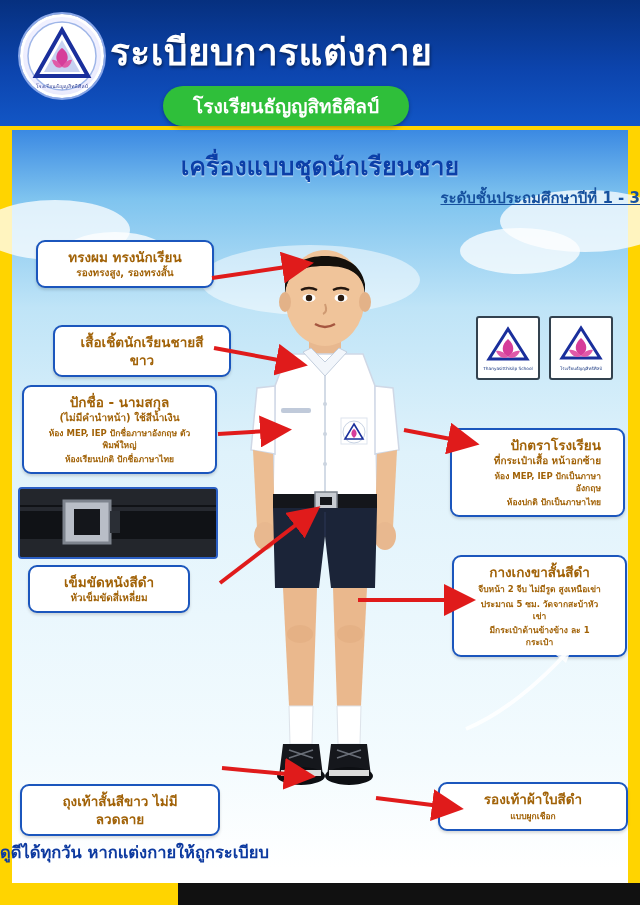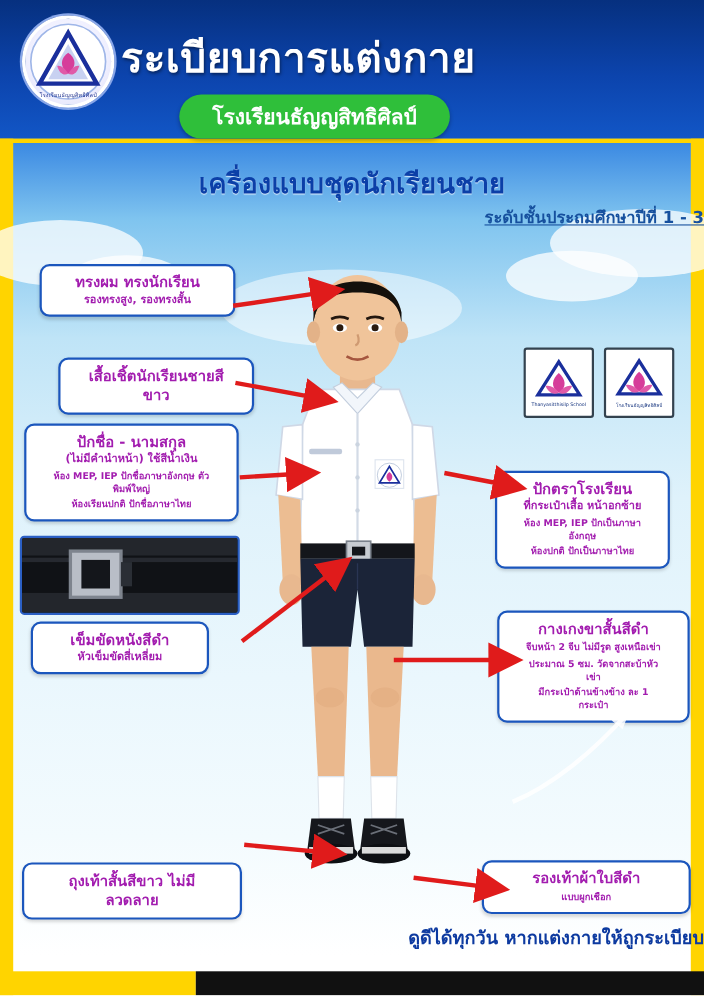--- a/index.html
+++ b/index.html
@@ -116,33 +116,33 @@
   .student svg { display:block; }
 
   
   .callout {
     position: absolute;
     background: #ffffff;
     border: 2px solid #1b56bd;
     border-radius: 9px;
     padding: 6px 22px;
     text-align: center;
-    color: #a21caf;
+    color: #a16207;
     box-shadow: 0 2px 3px rgba(0,0,0,0.15);
   }
   .callout .ln1 { font-size: 13.5px; font-weight: bold; line-height: 1.35; }
   .callout .ln2 { font-size: 10px; font-weight: bold; line-height: 1.35; }
   .callout .small { font-size: 8.5px; font-weight: bold; line-height: 1.45; margin-top: 2px; }
 
   .c-hair   { left: 36px;  top: 240px; width: 178px; }
   .c-shirt  { left: 36px;  top: 325px; width: 178px; margin-left: 17px; }
   .c-name   { left: 22px;  top: 385px; width: 195px; }
   .c-belt   { left: 28px;  top: 565px; width: 162px; }
   .c-sock   { left: 20px;  top: 784px; width: 200px; }
-  .c-badge  { left: 450px; top: 428px; width: 159px; }
+  .c-badge  { left: 450px; top: 428px; width: 175px; text-align: right; }
   .c-pants  { left: 452px; top: 555px; width: 175px; }
   .c-shoes  { left: 438px; top: 782px; width: 190px; }
 
   
   .inset {
     position: absolute;
     border: 2px solid #2b5fc4;
     border-radius: 4px;
     overflow: hidden;
     background: #0d1c33;
@@ -160,21 +160,21 @@
   .badge-caption { font-size: 4.3px; color: #13327d; margin-top: 1px; text-align: center; width: 100%;}
 
   
   .arrow { position: absolute; }
   .arrow svg { display: block; overflow: visible; }
 
   
   .footer-text {
     position: absolute;
     left: 0; right: 0; bottom: 40px;
-    text-align: right;
+    text-align: left;
     color: #0d3aa0;
     font-size: 16.5px;
     font-weight: bold;
   }
   .bottom-bar {
     position: absolute;
     left: 0; right: 0; bottom: 0;
     height: 22px;
     display: flex;
   }

